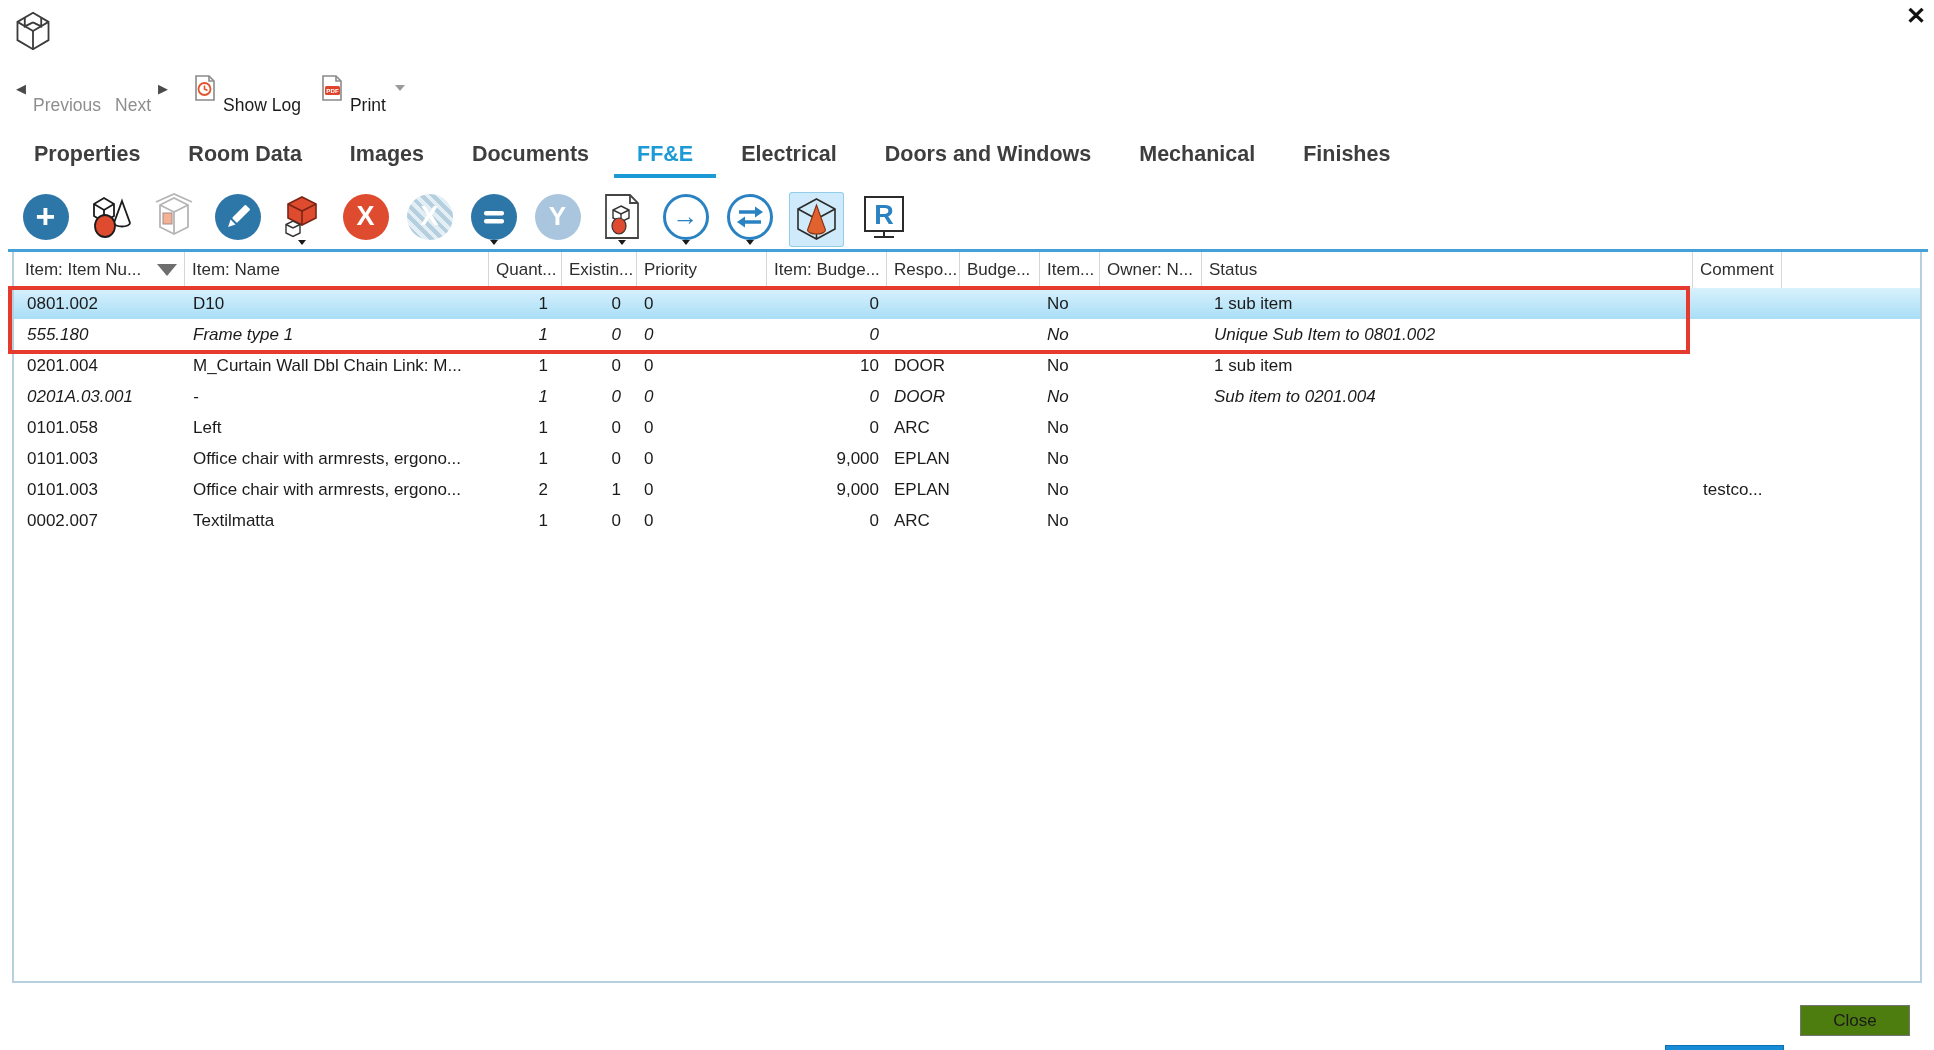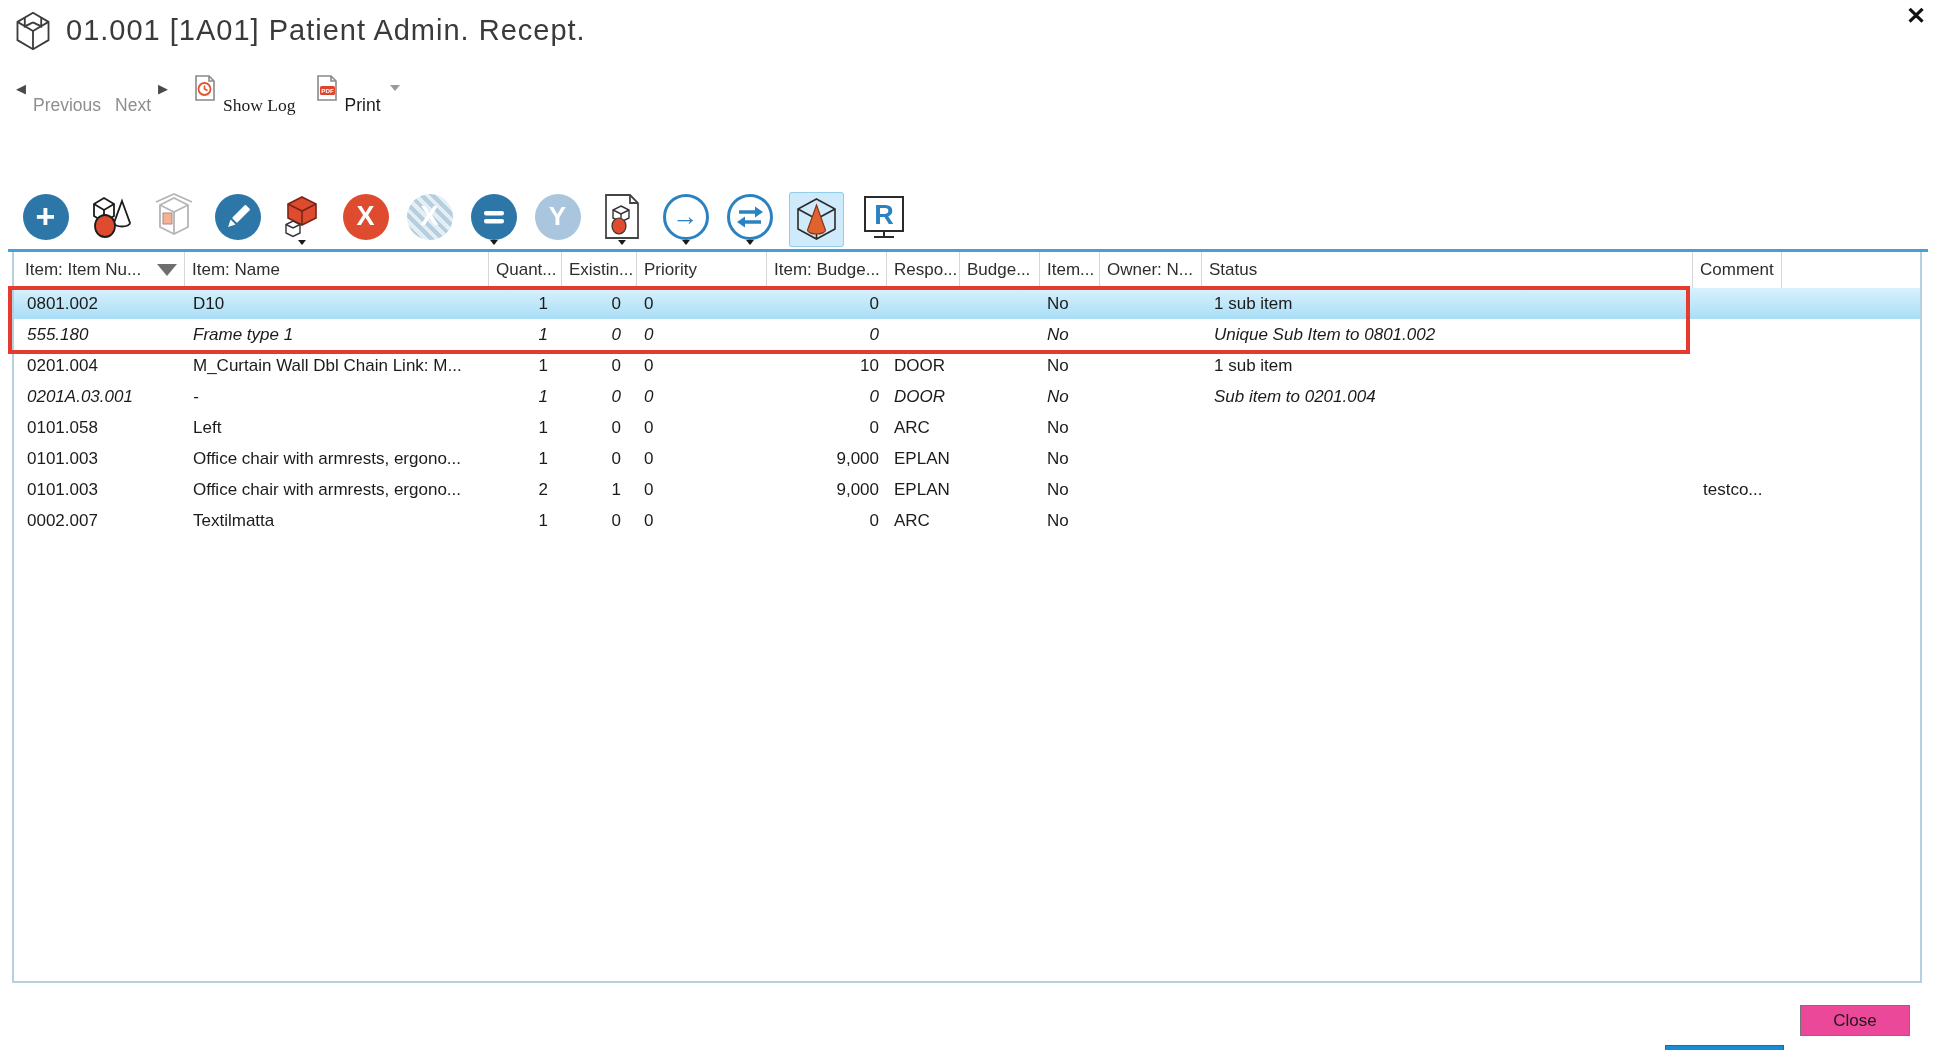--- a/index.html
+++ b/index.html
@@ -63,72 +63,82 @@
   .td.c3{padding-right:16px;}
   .td.c5{padding-right:8px;}
   .td.c10{padding-left:12px;}
   .td.c11{padding-left:10px;}
 
   .red-box{position:absolute;left:8px;top:286px;width:1682px;height:68px;border:4px solid var(--red);pointer-events:none;z-index:5;}
 
   
   .btn{position:absolute;top:1005px;height:31px;font-size:17px;font-family:"Liberation Sans",sans-serif;cursor:pointer;}
   .btn.save{left:1665px;width:119px;background:var(--save-blue);border:1px solid #0f6eb4;color:#fff;margin-top:40px;}
-  .btn.closeb{left:1800px;width:110px;background:#ec4899;border:1px solid #757575;color:#1a1a1a;}
+  .btn.closeb{left:1800px;width:110px;background:#4d7c0f;border:1px solid #757575;color:#1a1a1a;}
 
   svg{display:block;}
   .tool svg text{font-family:"Liberation Sans",sans-serif;}
 </style>
 </head>
 <body>
 
 <div class="window">
 
   <svg class="logo" viewBox="0 0 46 46">
     <g fill="none" stroke="#3c3c3c" stroke-width="2">
       <polygon points="23,3 40,13 40,33 23,43 6,33 6,13"></polygon>
       <polyline points="6,13 23,23 40,13"></polyline>
       <line x1="23" y1="23" x2="23" y2="43"></line>
       <polyline points="14,8.5 14,18 23,13.5"></polyline>
       <polyline points="32,8.5 32,18 23,13.5"></polyline>
     </g>
   </svg>
-  <div class="title">01.001 [1A01] Patient Admin. Recept.</div>
   <div class="win-close">✕</div>
 
   <div class="navrow">
     <div class="nav-btn">
       <span class="tri">◀</span>
       <span class="lbl">Previous</span>
     </div>
     <div class="nav-btn">
       <span class="lbl">Next</span>
       <span class="tri">▶</span>
     </div>
-    <div class="nav-btn dark" style="margin-left:12px;font-family:Liberation Serif, serif;">
+    <div class="nav-btn dark" style="margin-left:12px;">
       <svg width="22" height="26" viewBox="0 0 22 26">
         <path d="M2 1 h13 l5 5 v19 h-18 z" fill="#fff" stroke="#8a8a8a" stroke-width="1.6"></path>
         <path d="M15 1 v5 h5" fill="none" stroke="#8a8a8a" stroke-width="1.6"></path>
         <circle cx="10.5" cy="14" r="6" fill="#fff" stroke="#e0552b" stroke-width="1.8"></circle>
         <polyline points="10.5,10.5 10.5,14 13.5,15.5" fill="none" stroke="#e0552b" stroke-width="1.6"></polyline>
       </svg>
       <span class="lbl">Show Log</span>
     </div>
     <div class="nav-btn dark" style="margin-left:6px;">
       <svg width="22" height="26" viewBox="0 0 22 26">
         <path d="M2 1 h13 l5 5 v19 h-18 z" fill="#fff" stroke="#8a8a8a" stroke-width="1.6"></path>
         <path d="M15 1 v5 h5" fill="none" stroke="#8a8a8a" stroke-width="1.6"></path>
         <rect x="4" y="11" width="15" height="9" rx="1.5" fill="#e0452b"></rect>
         <text x="11.5" y="18" font-size="6.2" font-weight="bold" fill="#fff" text-anchor="middle" font-family="Liberation Sans,sans-serif">PDF</text>
       </svg>
       <span class="lbl">Print</span>
       <span class="caret"></span>
     </div>
   </div>
 
+  <div class="tabbar">
+      <div class="tab">Properties</div>
+      <div class="tab">Room Data</div>
+      <div class="tab">Images</div>
+      <div class="tab">Documents</div>
+      <div class="tab active">FF&amp;E</div>
+      <div class="tab">Electrical</div>
+      <div class="tab">Doors and Windows</div>
+      <div class="tab">Mechanical</div>
+      <div class="tab">Finishes</div>
+    </div>
 
   <div class="toolbar">
     <div class="tool">
         <div class="circ blue" style="font-size:34px;">+</div>
       </div>
 
     <div class="tool">
       <svg width="47" height="47" viewBox="0 0 47 47">
         <g fill="none" stroke="#1c1c1c" stroke-width="1.8">
           <polygon points="8,11 18,5 28,11 28,23 18,29 8,23"></polygon>

